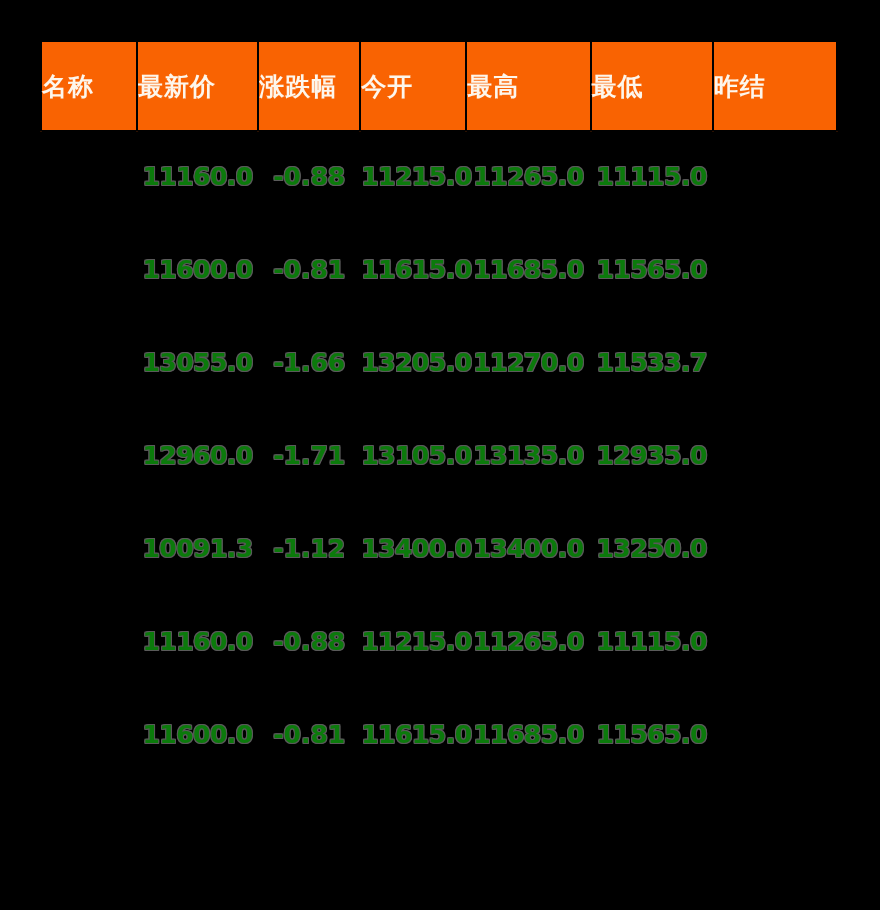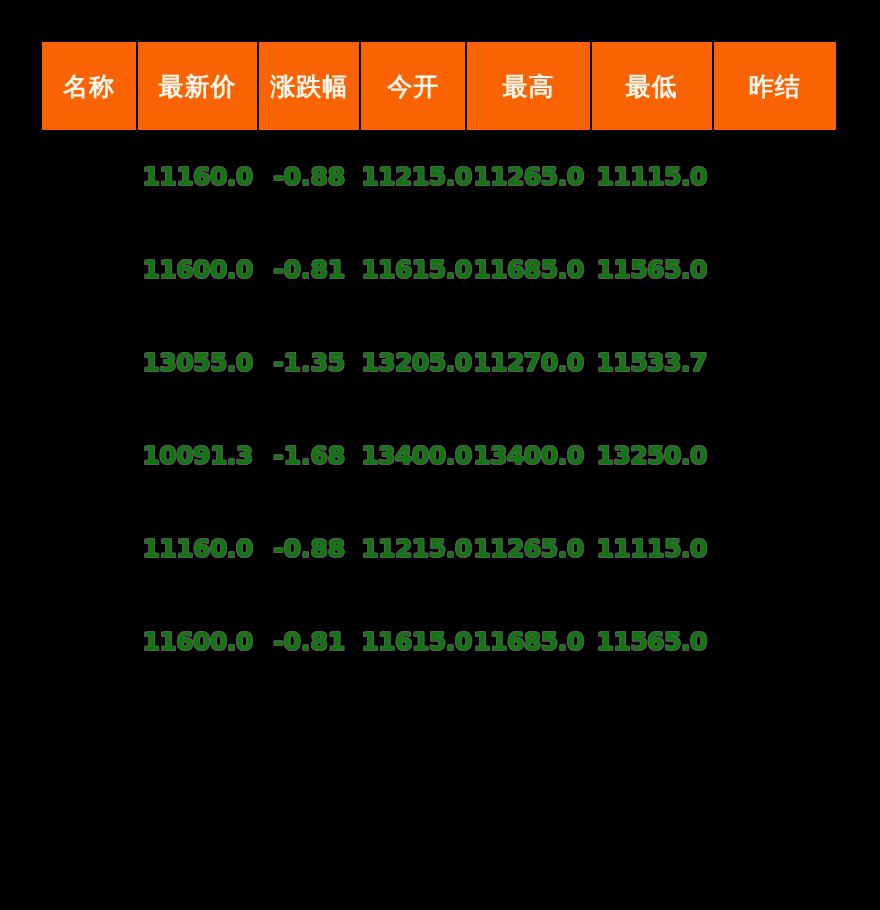--- a/index.html
+++ b/index.html
@@ -25,21 +25,21 @@
   }
 
   
   #quote-table thead th {
     background: #f96302;
     color: #fdf6ec;
     height: 88px;
     font-size: 25px;
     font-weight: bold;
     font-family: "DejaVu Serif", "Liberation Serif", serif;
-    text-align: center;
+    text-align: left;
     vertical-align: middle;
     letter-spacing: 1px;
     padding: 0;
     border: 0;
   }
 
   
   #quote-table tbody td {
     height: 93px;
     padding: 0;
@@ -124,30 +124,39 @@
         <td class="cell-last"><span class="num">11600.0</span></td>
         <td class="cell-change_pct"><span class="num pct">-0.81</span></td>
         <td class="cell-open"><span class="num">11615.0</span></td>
         <td class="cell-high"><span class="num">11685.0</span></td>
         <td class="cell-low"><span class="num">11565.0</span></td>
         <td class="cell-prev_settle"><span class="num"></span></td>
       </tr>
       <tr>
         <td class="cell-name"><span class="num"></span></td>
         <td class="cell-last"><span class="num">13055.0</span></td>
-        <td class="cell-change_pct"><span class="num pct">-1.35</span></td>
+        <td class="cell-change_pct"><span class="num pct">-1.66</span></td>
         <td class="cell-open"><span class="num">13205.0</span></td>
         <td class="cell-high"><span class="num">11270.0</span></td>
         <td class="cell-low"><span class="num">11533.7</span></td>
         <td class="cell-prev_settle"><span class="num"></span></td>
       </tr>
       <tr>
         <td class="cell-name"><span class="num"></span></td>
+        <td class="cell-last"><span class="num">12960.0</span></td>
+        <td class="cell-change_pct"><span class="num pct">-1.71</span></td>
+        <td class="cell-open"><span class="num">13105.0</span></td>
+        <td class="cell-high"><span class="num">13135.0</span></td>
+        <td class="cell-low"><span class="num">12935.0</span></td>
+        <td class="cell-prev_settle"><span class="num"></span></td>
+      </tr>
+      <tr>
+        <td class="cell-name"><span class="num"></span></td>
         <td class="cell-last"><span class="num">10091.3</span></td>
-        <td class="cell-change_pct"><span class="num pct">-1.68</span></td>
+        <td class="cell-change_pct"><span class="num pct">-1.12</span></td>
         <td class="cell-open"><span class="num">13400.0</span></td>
         <td class="cell-high"><span class="num">13400.0</span></td>
         <td class="cell-low"><span class="num">13250.0</span></td>
         <td class="cell-prev_settle"><span class="num"></span></td>
       </tr>
       <tr>
         <td class="cell-name"><span class="num"></span></td>
         <td class="cell-last"><span class="num">11160.0</span></td>
         <td class="cell-change_pct"><span class="num pct">-0.88</span></td>
         <td class="cell-open"><span class="num">11215.0</span></td>

